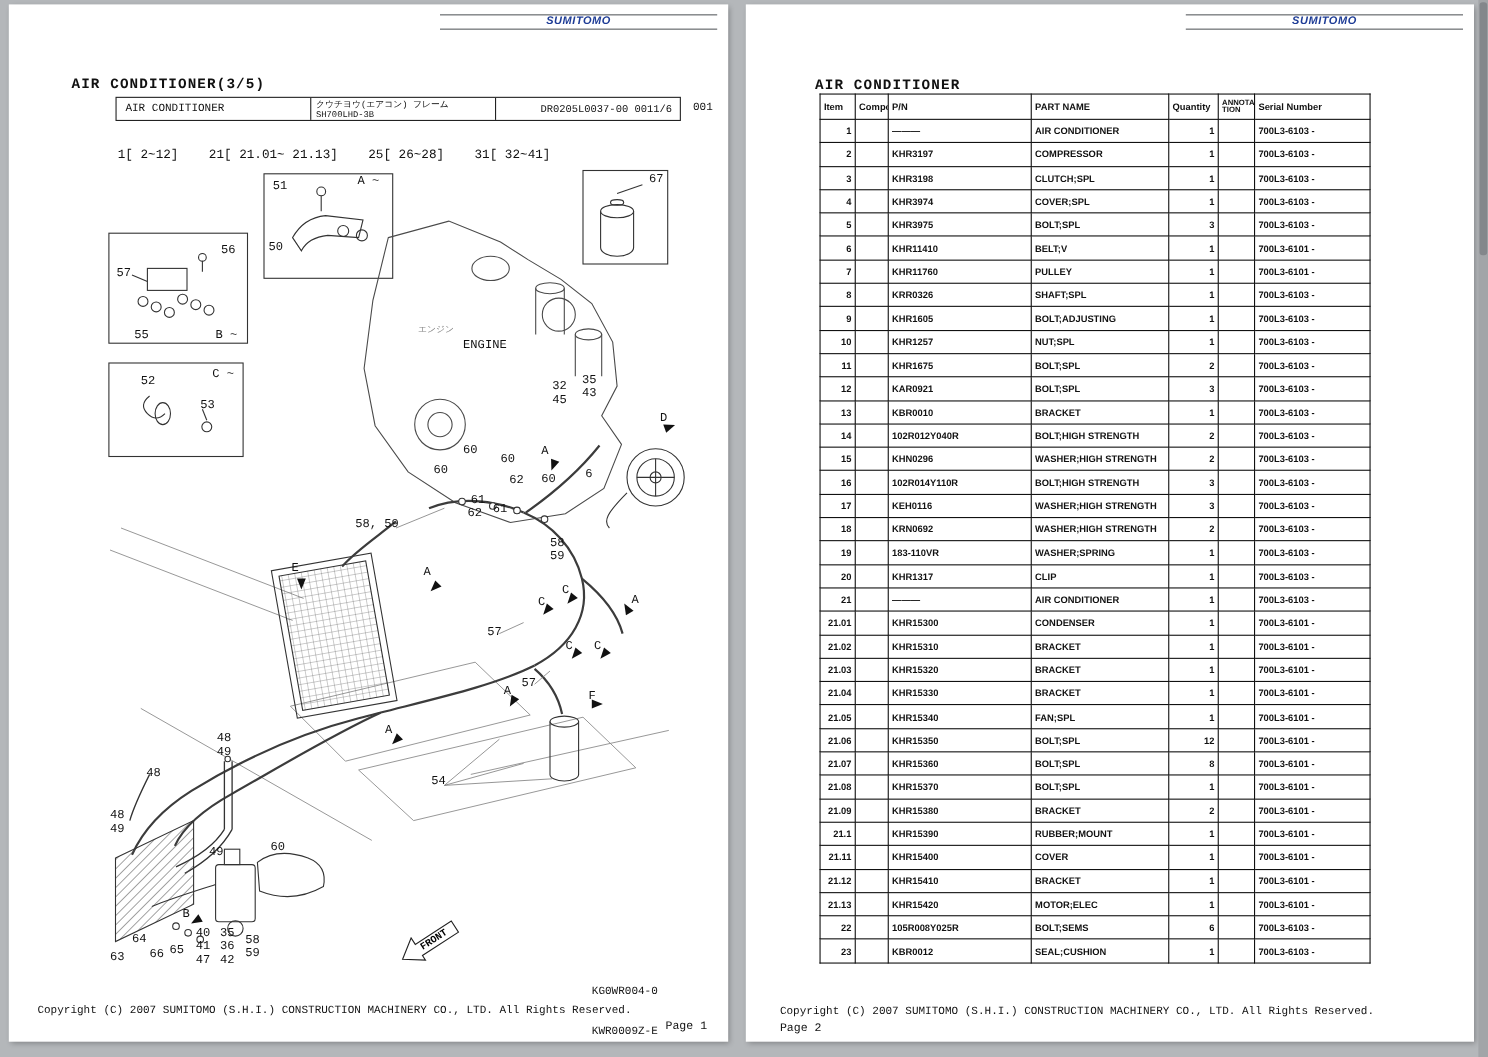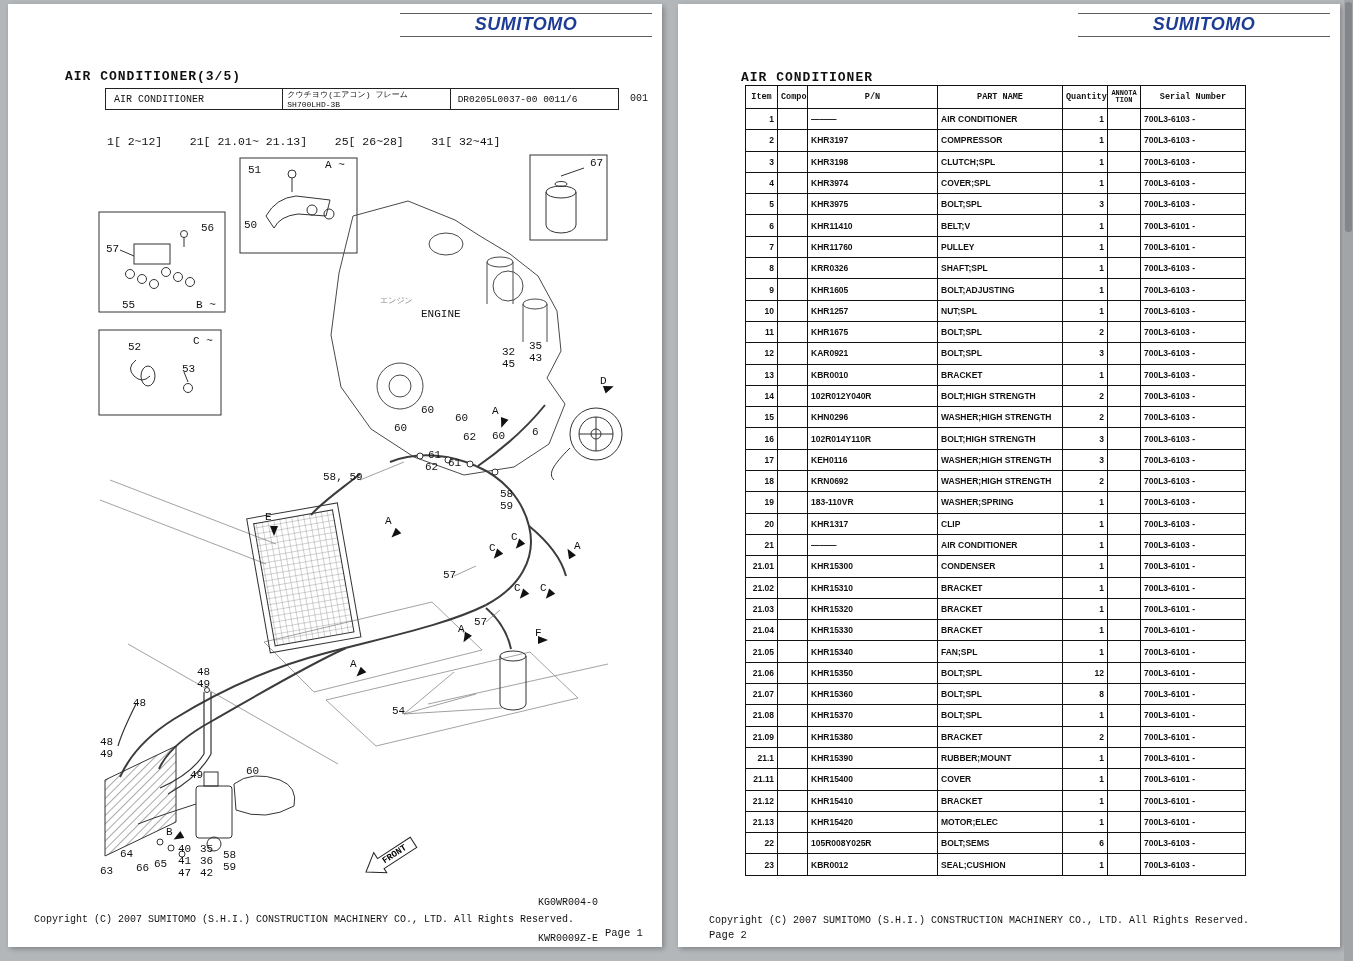--- a/index.html
+++ b/index.html
@@ -14,39 +14,39 @@
     box-shadow:2px 2px 5px rgba(0,0,0,.28);
   }
   .page-left{left:8px;width:654px;}
   .page-right{left:678px;width:662px;}
 
   
   .logo{position:absolute;top:9px;right:10px;width:252px;}
   .logo .rule{border-top:1px solid #5a5e62;height:0;}
   .logo-text{
     text-align:center;color:#1e3c96;font-weight:bold;font-style:italic;
-    font-size:18px;letter-spacing:.5px;padding:0 0 1px 0;
+    font-size:10px;letter-spacing:.5px;padding:0 0 1px 0;
     font-family:"Liberation Sans","DejaVu Sans",sans-serif;
   }
 
   .page-title{
     position:absolute;font-size:13px;font-weight:bold;letter-spacing:1px;white-space:pre;margin-top:26px;
   }
   .p1-title{left:57px;top:39px;}
   .p2-title{left:63px;top:40px;}
 
   
   .hdr-table{
     position:absolute;left:97px;top:84px;width:514px;height:22px;
     display:flex;border:1.5px solid #222;box-sizing:border-box;background:#fff;
   }
   .hdr-cell{display:flex;align-items:center;box-sizing:border-box;height:100%;}
   .hdr-c1{width:178px;border-right:1px solid #222;font-size:10px;padding-left:8px;}
   .hdr-c2{width:168px;border-right:1px solid #222;font-size:8px;padding-left:4px;}
-  .hdr-c3{width:168px;font-size:9.5px;padding:0 7px;justify-content:flex-start;}
+  .hdr-c3{width:168px;font-size:9.5px;padding:0 7px;justify-content:flex-end;}
   .hdr-outside{position:absolute;left:622px;top:89px;font-size:10px;}
 
   .groups{position:absolute;left:99px;top:131px;font-size:11.5px;white-space:pre;}
 
   .diagram{position:absolute;left:0;top:0;width:654px;height:943px;}
   .diagram svg{position:absolute;left:0;top:0;}
   .dlabels{position:absolute;left:0;top:0;width:622px;height:943px;pointer-events:none;}
   .dlabel{position:absolute;font-size:11px;line-height:11px;color:#111;white-space:pre;}
   .dlabel.sm{font-size:8px;color:#858585;}
 
@@ -60,21 +60,21 @@
 
   
   .parts-table{
     position:absolute;left:67px;top:81px;width:500px;
     border-collapse:collapse;table-layout:fixed;
     font-family:"Liberation Sans","DejaVu Sans",sans-serif;
   }
   .parts-table th,.parts-table td{
     border:1px solid #111;padding:0 3px;overflow:hidden;white-space:nowrap;
   }
-  .parts-table th{height:22px;font-size:8.5px;font-weight:bold;text-align:center;font-family:Liberation Mono, monospace;}
+  .parts-table th{height:22px;font-size:8.5px;font-weight:bold;text-align:left;}
   .parts-table th.annot{font-size:7px;line-height:7px;}
   .parts-table td{height:20.3px;font-size:8.5px;font-weight:bold;}
   .parts-table{border:1.5px solid #111;}
   td.c0{text-align:right;}
   td.c1{text-align:center;}
   td.c2{text-align:left;}
   td.c3{text-align:left;}
   td.c4{text-align:right;}
   td.c6{text-align:left;}
 

